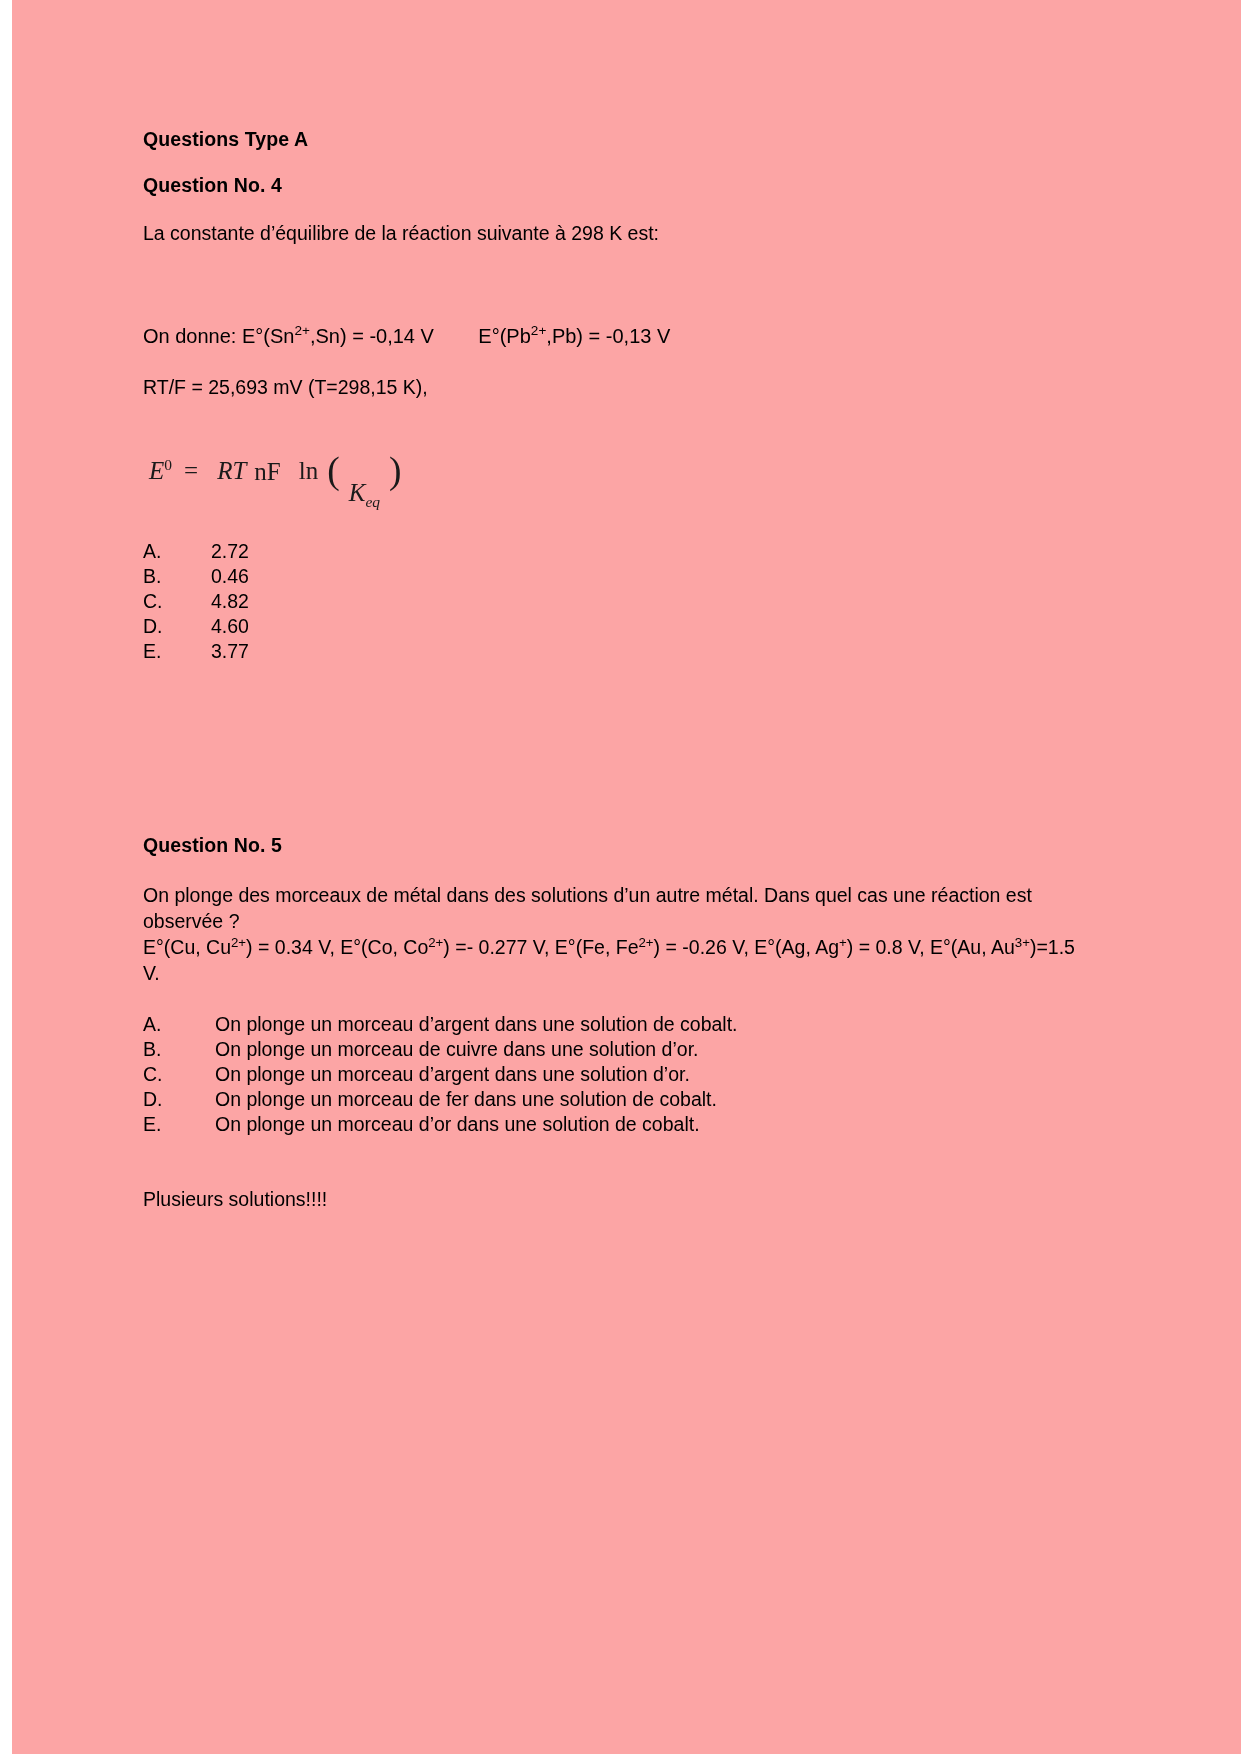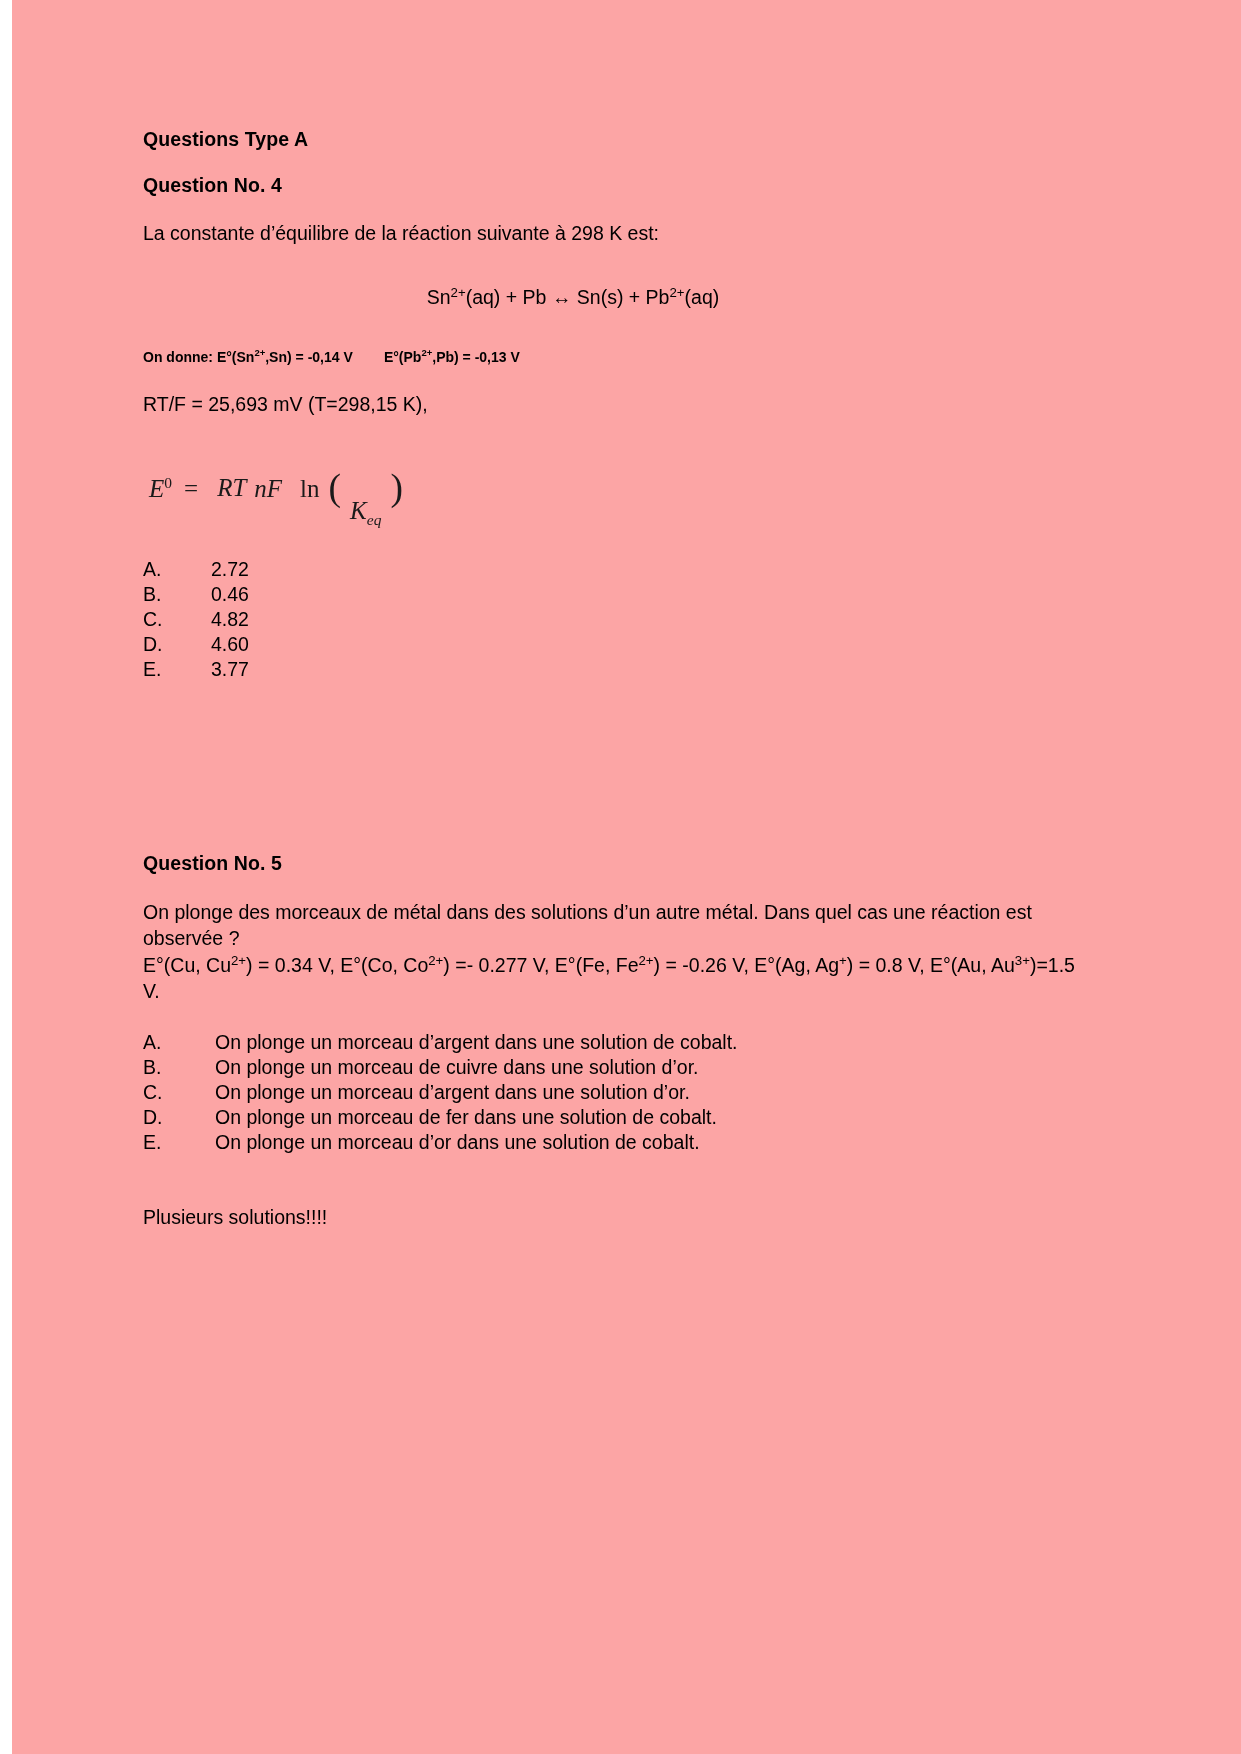--- a/index.html
+++ b/index.html
@@ -53,24 +53,23 @@
     padding-right: 120px;
   }
 
   sup {
     font-size: 0.68em;
     vertical-align: super;
     line-height: 0;
   }
 
   .donne-row {
-    font-size: 14px;
+    font-size: 20px;
     line-height: 1.3;
     white-space: pre;
-    font-weight: bold;
   }
 
   
   .formula {
     font-family: "Liberation Serif", serif;
     font-size: 25px;
     color: #1a1a1a;
     display: inline-flex;
     align-items: center;
     gap: 8px;
@@ -86,21 +85,21 @@
     vertical-align: middle;
     line-height: 1.02;
     margin: 0 3px;
   }
   .frac .num { padding: 0 4px 1px 4px; font-style: italic; }
   .frac .bar {
     width: 100%;
     height: 1.4px;
     background: #1a1a1a;
   }
-  .frac .den { padding: 1px 4px 0 4px; font-style: italic; }
+  .frac .den { padding: 1px 4px 0 4px; }
   .lnword { font-style: normal; margin-left: 3px; }
   .paren {
     font-style: normal;
     font-size: 1.5em;
     line-height: 0.75;
     font-weight: 300;
     margin: 0 1px;
   }
   .ksub { font-style: italic; margin-top: 44px; }
   .ksub sub {
@@ -150,24 +149,20 @@
     <div>
 
       <div class="heading">Question No. 4</div>
 
       <div class="gap-md"></div>
 
       <div class="para">La constante d’équilibre de la réaction suivante à 298 K est:</div>
 
       <div class="gap-lg"></div>
 
-      <div class="eq-center">
-        <span>Sn</span><sup>2+</sup><span>(aq) + Pb</span>
-        <span>↔</span><span> Sn(s) + Pb</span><sup>2+</sup><span>(aq)</span>
-      </div>
 
       <div class="gap-lg"></div>
 
       <div class="donne-row"><span>On donne: E°(Sn</span><sup>2+</sup><span>,Sn) = -0,14 V</span><span>        </span><span>E°(Pb</span><sup>2+</sup><span>,Pb) = -0,13 V</span></div>
 
       <div class="gap-md"></div>
 
       <div class="para">RT/F = 25,693 mV (T=298,15 K),</div>
 
       <div class="gap-md"></div>

